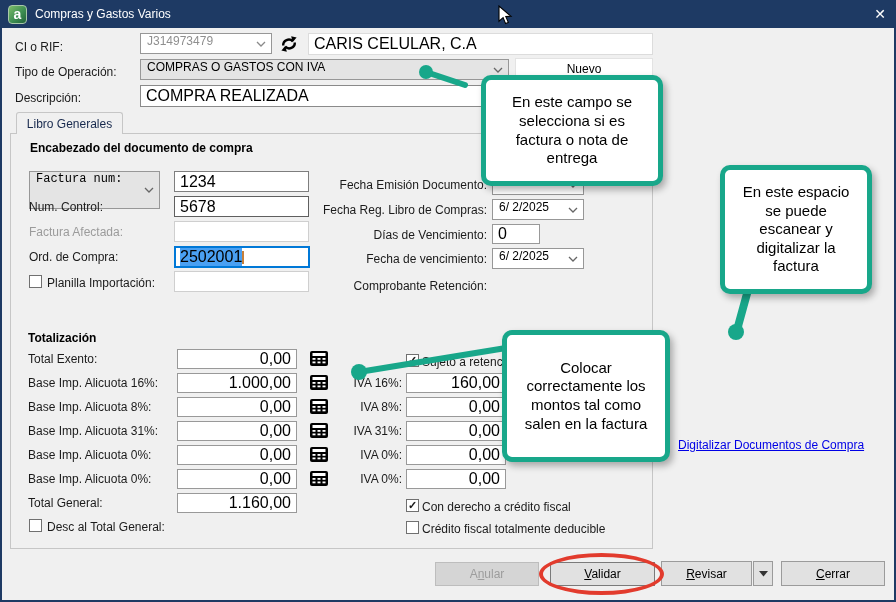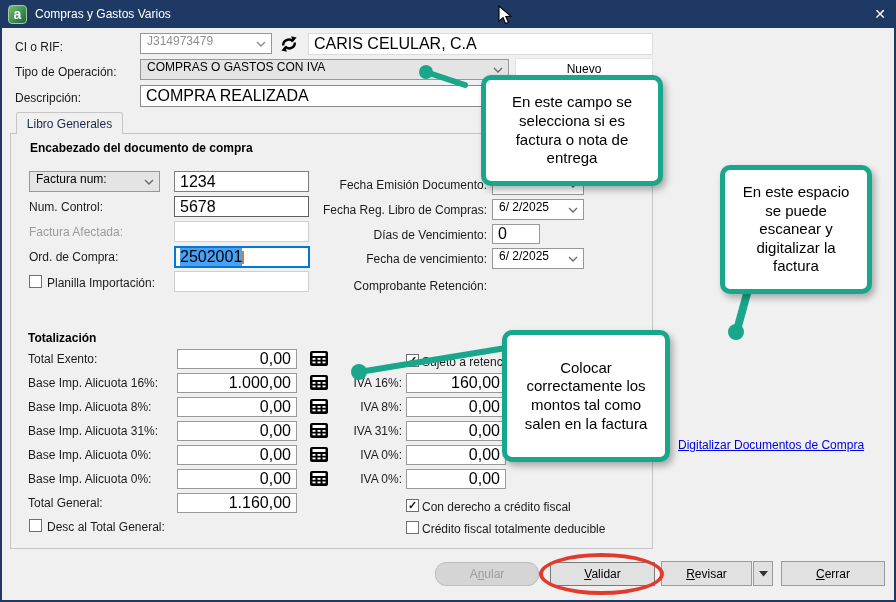--- a/index.html
+++ b/index.html
@@ -103,21 +103,21 @@
   <div class="lbl" style="left:13px;top:89px;">Descripción:</div>
   <div class="fld" style="left:138px;top:83px;width:513px;height:22px;border-color:#8a8a8a;">
     <span>COMPRA REALIZADA</span>
   </div>
 
   <div class="tab">Libro Generales</div>
   <div class="panel"></div>
 
   <div class="lbl b" style="left:28px;top:139px;">Encabezado del documento de compra</div>
 
-  <div class="combo" style="left:27px;top:169px;width:131px;height:21px;">
+  <div class="combo" style="left:27px;top:169px;width:131px;height:38px;font-family:Liberation Mono, monospace;">
     <span>Factura num:</span>
     <span class="chev">
         <svg width="10" height="6">
           <polyline points="1,1 5,5 9,1" fill="none" stroke="#666" stroke-width="1.3"></polyline>
         </svg>
       </span>
   </div>
   <div class="fld" style="left:172px;top:169px;width:135px;height:21px;border-color:#7e7e7e;">
     <span>1234</span>
   </div>
@@ -355,21 +355,21 @@
   <div class="callout" style="left:455px;top:73px;width:182px;height:111px;margin-left:24px;">
     <span>En este campo se selecciona si es factura o nota de entrega</span>
   </div>
   <div class="callout" style="left:718px;top:163px;width:152px;height:129px;">
     <span>En este espacio se puede escanear y digitalizar la factura</span>
   </div>
   <div class="callout" style="left:500px;top:284px;width:168px;height:132px;margin-top:44px;">
     <span>Colocar correctamente los montos tal como salen en la factura</span>
   </div>
 
-  <div class="btn dis" style="left:433px;top:560px;width:104px;height:24px;border-radius:11px;">
+  <div class="btn dis" style="left:433px;top:560px;width:104px;height:24px;">
     <span><span>A</span><span class="mn">n</span><span>ular</span></span>
   </div>
   <div class="btn" style="left:548px;top:560px;width:105px;height:24px;border-color:#7a7a7a;">
     <span><span></span><span class="mn">V</span><span>alidar</span></span>
   </div>
   <div class="btn" style="left:659px;top:559px;width:91px;height:25px;">
     <span><span></span><span class="mn">R</span><span>evisar</span></span>
   </div>
   <div class="btn" style="left:751px;top:559px;width:20px;height:25px;">
     <span>

